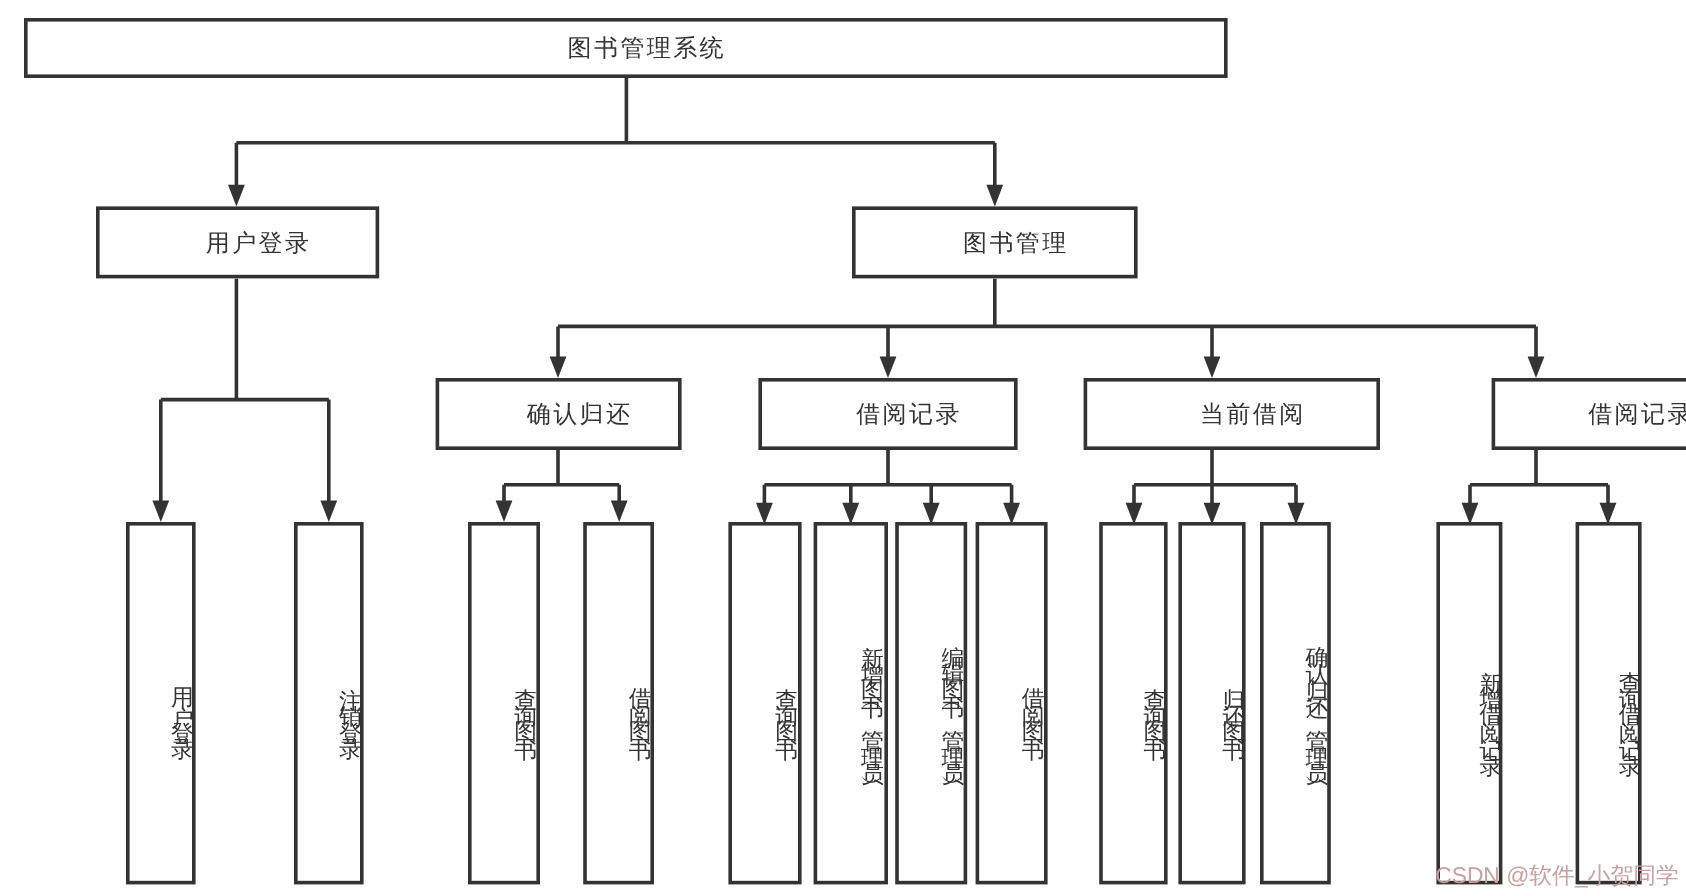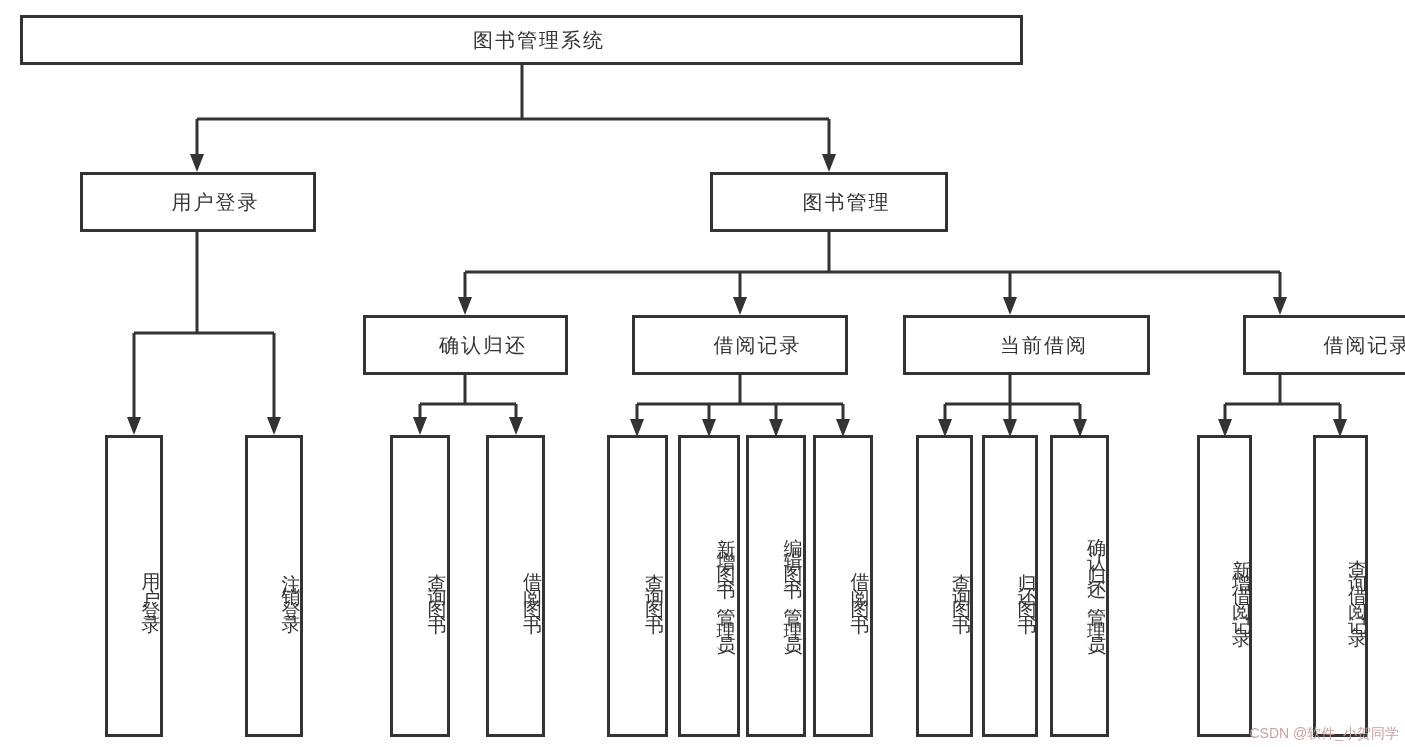--- a/index.html
+++ b/index.html
@@ -57,21 +57,21 @@
   .l-bb4 { left: 813px;  width: 60px; }
   .l-cb1 { left: 916px;  width: 57px; }
   .l-cb2 { left: 982px;  width: 56px; }
   .l-cb3 { left: 1050px; width: 59px; }
   .l-br1 { left: 1197px; width: 55px; }
   .l-br2 { left: 1313px; width: 55px; }
   .watermark {
     position: absolute;
     right: 6px;
     bottom: 4px;
-    font-size: 14px;
+    font-size: 19px;
     color: #c9a0a0;
     white-space: nowrap;
   }
 </style>
 </head>
 <body>
 
 <div class="canvas">
 
   <svg class="connectors" viewBox="0 0 1405 747" xmlns="http://www.w3.org/2000/svg">

